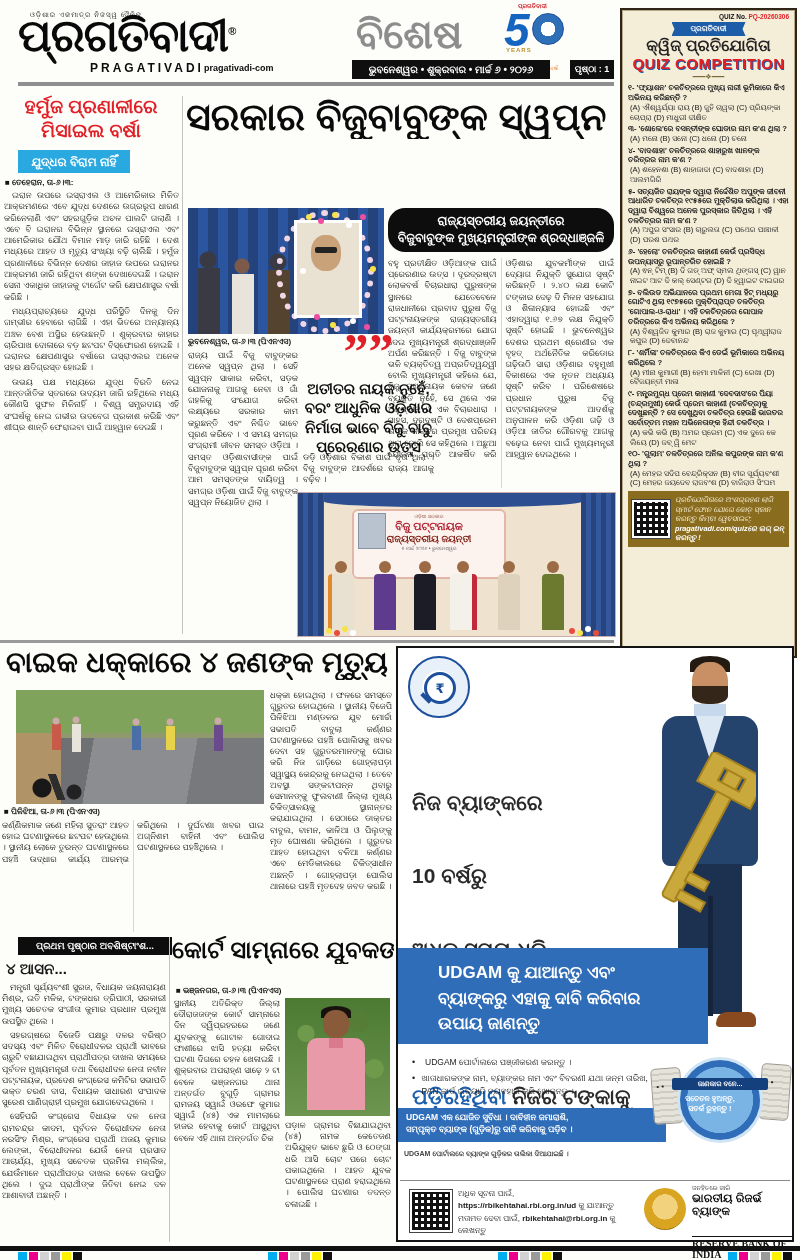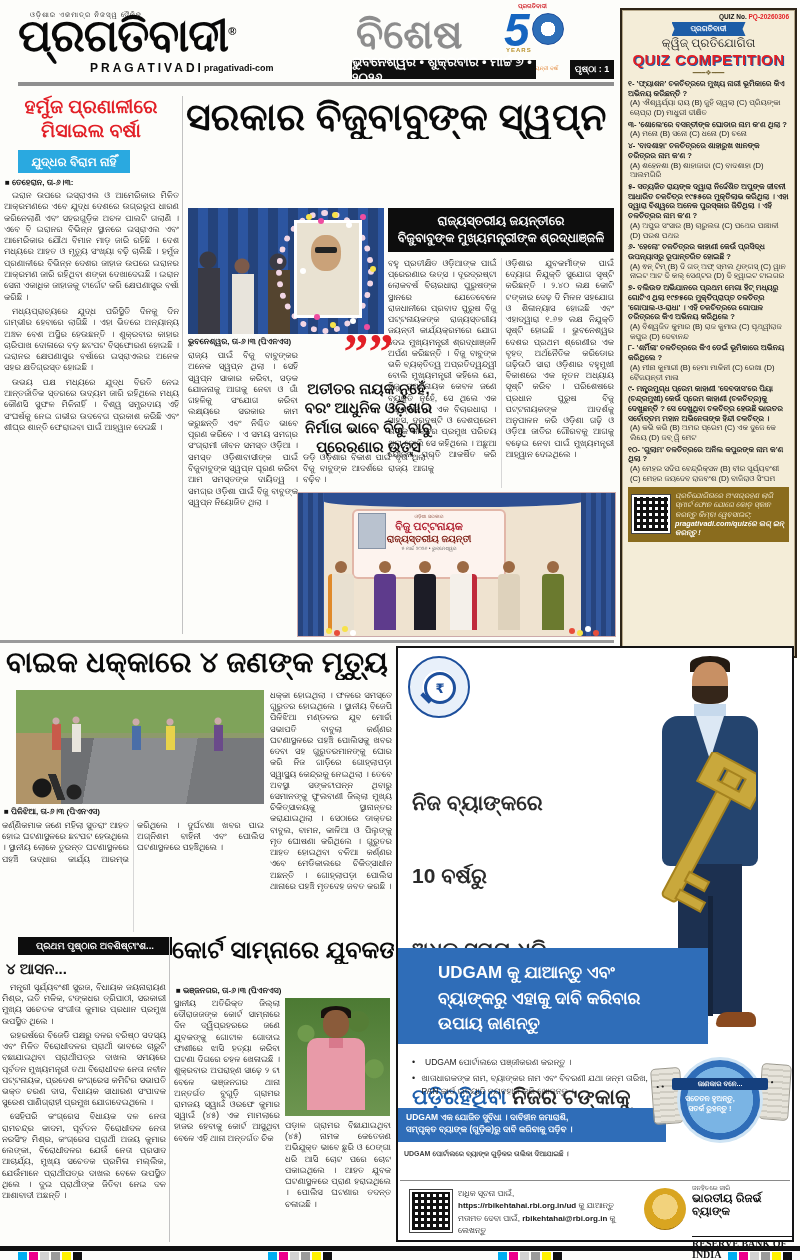--- a/index.html
+++ b/index.html
@@ -16,21 +16,21 @@
   .logo-eng{left:90px;top:61px;font-size:12px;font-weight:bold;letter-spacing:3px;color:#0c0c0c;}
   .website{left:204px;top:63px;font-size:9px;font-weight:bold;color:#0c0c0c;}
   .section-title{left:356px;top:12px;font-size:40px;font-weight:900;color:#8d8d8d;}
   .years-logo{left:504px;top:3px;width:64px;height:74px;}
   .y-top{position:absolute;left:14px;top:0;font-size:6px;color:#d01f26;font-weight:bold;}
   .y-5{position:absolute;left:0;top:4px;font-size:46px;font-weight:900;color:#1565c0;font-style:italic;line-height:1;}
   .y-emblem{position:absolute;left:28px;top:10px;width:30px;height:30px;border-radius:50%;
             background:radial-gradient(circle at 50% 50%,#ffffff 0 34%,#2e6fb8 35% 100%);border:1px solid #1d4f9c;}
   .y-years{position:absolute;left:2px;top:44px;font-size:6px;color:#b8912c;font-weight:bold;letter-spacing:1px;}
   .y-sub{position:absolute;left:0;top:62px;width:64px;font-size:5.5px;color:#e07820;text-align:center;}
-  .datebar{left:352px;top:60px;width:184px;height:19px;background:#0f0f0f;color:#fff;font-size:13px;font-weight:bold;
+  .datebar{left:352px;top:60px;width:198px;height:19px;background:#0f0f0f;color:#fff;font-size:10px;font-weight:bold;
            display:flex;align-items:center;justify-content:center;}
   .pagebox{left:570px;top:60px;width:44px;height:19px;background:#0f0f0f;color:#fff;font-size:9px;font-weight:bold;
            display:flex;align-items:center;justify-content:center;}
   .masthead-rule{left:18px;top:82px;width:596px;height:4px;background:#8f8f8f;}
 
   
   .war-headline{left:2px;top:95px;width:178px;font-size:19px;font-weight:900;color:#e21f26;text-align:center;line-height:1.25;}
   .war-subbar{left:18px;top:150px;width:112px;height:23px;background:#2aa9e0;color:#fff;font-size:12px;font-weight:bold;
               display:flex;align-items:center;justify-content:center;}
   .war-byline{left:5px;top:178px;font-size:8px;font-weight:bold;}
@@ -58,21 +58,21 @@
        linear-gradient(#e8e4dc,#e8e4dc) 38px 24px/22px 60px no-repeat,
        radial-gradient(circle at 84px 12px,#3a3a44 8px,transparent 9px),
        linear-gradient(#54442f,#54442f) 74px 20px/22px 64px no-repeat;}
   .main-byline{left:188px;top:337px;font-size:8px;font-weight:bold;}
   .main-col-left{left:188px;top:350px;width:110px;height:282px;font-size:8.5px;line-height:1.33;}
   .quote-box{left:303px;top:338px;width:131px;text-align:center;}
   .quote-marks{font-size:50px;color:#e21f26;font-weight:900;line-height:0.55;font-family:"Liberation Serif","DejaVu Serif",serif;}
   .quote-text{font-size:15px;font-weight:900;line-height:1.3;color:#0e0e0e;margin-top:13px;}
   .mid-extra{left:303px;top:452px;width:131px;height:38px;font-size:8.5px;line-height:1.3;}
   .black-box{left:388px;top:208px;width:226px;height:44px;background:#0d0d0d;color:#fff;display:flex;flex-direction:column;
-             align-items:center;justify-content:center;gap:2px;}
+             align-items:center;justify-content:center;gap:2px;border-radius:17px;}
   .black-box .l1{font-size:12.5px;font-weight:bold;}
   .black-box .l2{font-size:12.5px;font-weight:bold;}
   .main-cols-right{left:388px;top:258px;width:226px;height:230px;font-size:8.5px;line-height:1.32;
                    column-count:2;column-gap:9px;column-rule:1px solid #d7d7d7;}
   .photo2{left:297px;top:492px;width:317px;height:143px;background:#efe3d0;border:1px solid #caa;}
   .p2-curtainL{position:absolute;left:0;top:0;width:26px;height:100%;background:repeating-linear-gradient(90deg,#27447e 0 5px,#33589e 5px 10px);}
   .p2-curtainR{position:absolute;right:0;top:0;width:34px;height:100%;background:repeating-linear-gradient(90deg,#27447e 0 5px,#33589e 5px 10px);}
   .p2-swag{position:absolute;left:26px;top:0;width:258px;height:14px;background:#2d4f92;border-radius:0 0 40% 40%;}
   .p2-banner{position:absolute;left:54px;top:16px;width:150px;height:64px;background:#fdf3ee;border:2px solid #e2b6a8;
              border-radius:6px;text-align:center;padding-top:2px;}
@@ -193,21 +193,21 @@
            border-top:1px solid #111;border-bottom:1px solid #111;padding:1px 0;margin:18px 0;}
   .rbi-url{font-size:7px;color:#222;}
 
   
   .quiz{left:620px;top:8px;width:177px;height:650px;background:#f4edd8;border:2px solid #2e2517;
         box-shadow:inset 0 0 0 1px #b6a88a;box-sizing:border-box;padding:3px 6px;overflow:hidden;}
   .quiz-no{text-align:right;font-size:6.5px;font-weight:bold;color:#111;}
   .quiz-no .red{color:#e31e24;}
   .quiz-ribbon{margin:2px auto 1px;width:74px;background:#1d5da7;color:#fff;font-size:7.5px;font-weight:bold;
       text-align:center;padding:2px 0;clip-path:polygon(0 0,100% 0,96% 50%,100% 100%,0 100%,4% 50%);}
-  .quiz-title-odia{text-align:center;font-size:12px;font-weight:400;color:#222;line-height:1.15;}
+  .quiz-title-odia{text-align:center;font-size:16px;font-weight:700;color:#222;line-height:1.15;}
   .quiz-title-eng{text-align:center;font-size:15px;font-weight:900;color:#e31e24;letter-spacing:0.5px;
       text-shadow:1px 1px 0 #1d5da7;}
   .quiz-flourish{text-align:center;font-size:7px;color:#7a6a3a;margin:1px 0 2px;}
   .quiz-q{font-size:7.6px;line-height:1.28;color:#161616;margin-bottom:2px;}
   .quiz-q .qt{font-weight:bold;}
   .quiz-q .qo{padding-left:2px;}
   .quiz-footer{display:flex;gap:5px;background:#8a6c1e;padding:4px;margin-top:3px;align-items:center;}
   .quiz-qr{width:34px;height:34px;flex:0 0 auto;background-color:#fff;}
   .quiz-footer-text{font-size:7.3px;font-style:italic;color:#fdf6e0;line-height:1.3;}
   .quiz-footer-text .u{font-weight:bold;color:#fff;}
@@ -388,21 +388,21 @@
     <div class="bk-bike"></div>
   </div>
   <div class="abs bike-byline">■ ପିଳିଝିଆ, ତା-୬।୩ (ପିଏନଏସ)</div>
   <div class="abs bike-body-left jt hide-over">କର୍ଣ୍ଣିକମାକ ଜଣେ ମହିଲା ସୁତରାଂ ଆହତ ହୋଇ ଘଟଣାସ୍ଥଳରେ ଛଟପଟ ହେଉଥିଲେ । ସ୍ଥାନୀୟ ଲୋକେ ତୁରନ୍ତ ଘଟଣାସ୍ଥଳରେ ପହଞ୍ଚି ଉଦ୍ଧାର କାର୍ଯ୍ୟ ଆରମ୍ଭ କରିଥିଲେ । ଦୁର୍ଘଟଣା ଖବର ପାଇ ଅଗ୍ନିଶମ ବାହିନୀ ଏବଂ ପୋଲିସ ଘଟଣାସ୍ଥଳରେ ପହଞ୍ଚିଥିଲେ ।</div>
   <div class="abs bike-body-right jt hide-over">ଧକ୍କା ହୋଇଥିଲା । ଫଳରେ ସମସ୍ତେ ଗୁରୁତର ହୋଇଥିଲେ । ସ୍ଥାନୀୟ ବିଜେପି ପିଳିଝିଆ ମଣ୍ଡଳର ଯୁବ ମୋର୍ଚ୍ଚା ସଭାପତି ବାବୁଲା କର୍ଣ୍ଣର ଘଟଣାସ୍ଥଳରେ ପହଞ୍ଚି ପୋଲିସକୁ ଖବର ଦେବା ସହ ଗୁରୁତରମାନଙ୍କୁ ଘୋର କରି ନିଜ ଗାଡ଼ିରେ ଗୋହ୍ଲାପଡ଼ା ସ୍ୱାସ୍ଥ୍ୟ କେନ୍ଦ୍ରକୁ ନେଇଥିଲା । ତେବେ ଅବସ୍ଥା ସଙ୍କଟାପନ୍ନ ଥିବାରୁ ସେମାନଙ୍କୁ ଫୁଲବାଣୀ ଜିଲ୍ଲା ମୁଖ୍ୟ ଚିକିତ୍ସାଳୟକୁ ସ୍ଥାନାନ୍ତର କରାଯାଇଥିଲା । ସେଠାରେ ଡାକ୍ତର ବାବୁଲ, ବାମନ, କାଳିଆ ଓ ପିଲୁଙ୍କୁ ମୃତ ଘୋଷଣା କରିଥିଲେ । ଗୁରୁତର ଆହତ ହୋଇଥିବା ବଳିଆ କର୍ଣ୍ଣର ଏବେ ମେଡିକାଲରେ ଚିକିତ୍ସାଧୀନ ଅଛନ୍ତି । ଗୋହ୍ଲାପଡ଼ା ପୋଲିସ ଥାନାରେ ପହଞ୍ଚି ମୃତଦେହ ଜବତ କରଛି ।</div>
 
   <div class="abs cont-bar">ପ୍ରଥମ ପୃଷ୍ଠାର ଅବଶିଷ୍ଟାଂଶ...</div>
   <div class="abs cont-head">୪ ଆସନ...</div>
   <div class="abs cont-body jt hide-over">
     <p>ମନ୍ତ୍ରୀ ସୂର୍ଯ୍ୟବଂଶୀ ସୁରଜ, ବିଧାୟକ ଜୟନାରାୟଣ ମିଶ୍ର, ଇତି ମଳିକ, ଟଙ୍କଧର ତ୍ରିପାଠୀ, ସରକାରୀ ମୁଖ୍ୟ ସଚେତକ ସଂଗୀତା କୁମାର ପ୍ରଧାନ ପ୍ରମୁଖ ଉପସ୍ଥିତ ଥିଲେ ।</p>
-    <p>ରହରର୍ଷରେ ବିଜେଡି ପକ୍ଷରୁ ଦଳର ବରିଷ୍ଠ ସଦସ୍ୟ ଏବଂ ମିଳିତ ବିରୋଧୀଦଳର ପ୍ରାର୍ଥୀ ଭାବରେ ଚାରୁଟି ବଛାଯାଇଥିବା ପ୍ରାର୍ଥୀପତ୍ର ଦାଖଲ ସମୟରେ ପୂର୍ବତନ ମୁଖ୍ୟମନ୍ତ୍ରୀ ତଥା ବିରୋଧୀଦଳ ନେତା ନବୀନ ପଟ୍ଟନାୟକ, ପ୍ରଦେଶ କଂଗ୍ରେସ କମିଟିର ସଭାପତି ଭକ୍ତ ଚରଣ ଦାସ, ବିଧାୟକ ସାଧାରଣ ସଂପାଦକ ସୁରେଶ ପାଣିଗ୍ରାହୀ ପ୍ରମୁଖ ଯୋଗଦେଇଥିଲେ ।</p>
+    <p>ସହରଗ୍ଷରେ ବିଜେଡି ପକ୍ଷରୁ ଦଳର ବରିଷ୍ଠ ସଦସ୍ୟ ଏବଂ ମିଳିତ ବିରୋଧୀଦଳର ପ୍ରାର୍ଥୀ ଭାବରେ ଚାରୁଟି ବଛାଯାଇଥିବା ପ୍ରାର୍ଥୀପତ୍ର ଦାଖଲ ସମୟରେ ପୂର୍ବତନ ମୁଖ୍ୟମନ୍ତ୍ରୀ ତଥା ବିରୋଧୀଦଳ ନେତା ନବୀନ ପଟ୍ଟନାୟକ, ପ୍ରଦେଶ କଂଗ୍ରେସ କମିଟିର ସଭାପତି ଭକ୍ତ ଚରଣ ଦାସ, ବିଧାୟକ ସାଧାରଣ ସଂପାଦକ ସୁରେଶ ପାଣିଗ୍ରାହୀ ପ୍ରମୁଖ ଯୋଗଦେଇଥିଲେ ।</p>
     <p>ସେହିପରି କଂଗ୍ରେସ ବିଧାୟକ ଦଳ ନେତା ରାମଚନ୍ଦ୍ର କାଦମ, ପୂର୍ବତନ ବିରୋଧୀଦଳ ନେତା ନରସିଂହ ମିଶ୍ର, କଂଗ୍ରେସ ପ୍ରାର୍ଥୀ ଅଜୟ କୁମାର ଲେଙ୍କା, ବିରୋଧୀଦଳର ଯେଉଁ ନେତା ପ୍ରସାଦ ଆଚାର୍ଯ୍ୟ, ମୁଖ୍ୟ ସଚେତକ ପ୍ରମିଳା ମଲ୍ଲିକ, ଯେଉଁମାନେ ପ୍ରାର୍ଥୀପତ୍ର ଦାଖଲ ବେଳେ ଉପସ୍ଥିତ ଥିଲେ । ଦୁଇ ପ୍ରାର୍ଥୀଙ୍କ ଜିତିବା ନେଇ ଦଳ ଆଶାବାଦୀ ଅଛନ୍ତି ।</p>
   </div>
   <div class="abs vrule" style="left:169px;top:937px;height:305px;"></div>
 
   <div class="abs court-headline hide-over">କୋର୍ଟ ସାମ୍ନାରେ ଯୁବକଙ୍କୁ ହତ୍ୟା</div>
   <div class="abs court-byline">■ ଭଞ୍ଜନଗର, ତା-୬।୩ (ପିଏନଏସ)</div>
   <div class="abs court-photo">
     <div class="cp-hair"></div>
     <div class="cp-head"></div>
     <div class="cp-shirt"></div>

